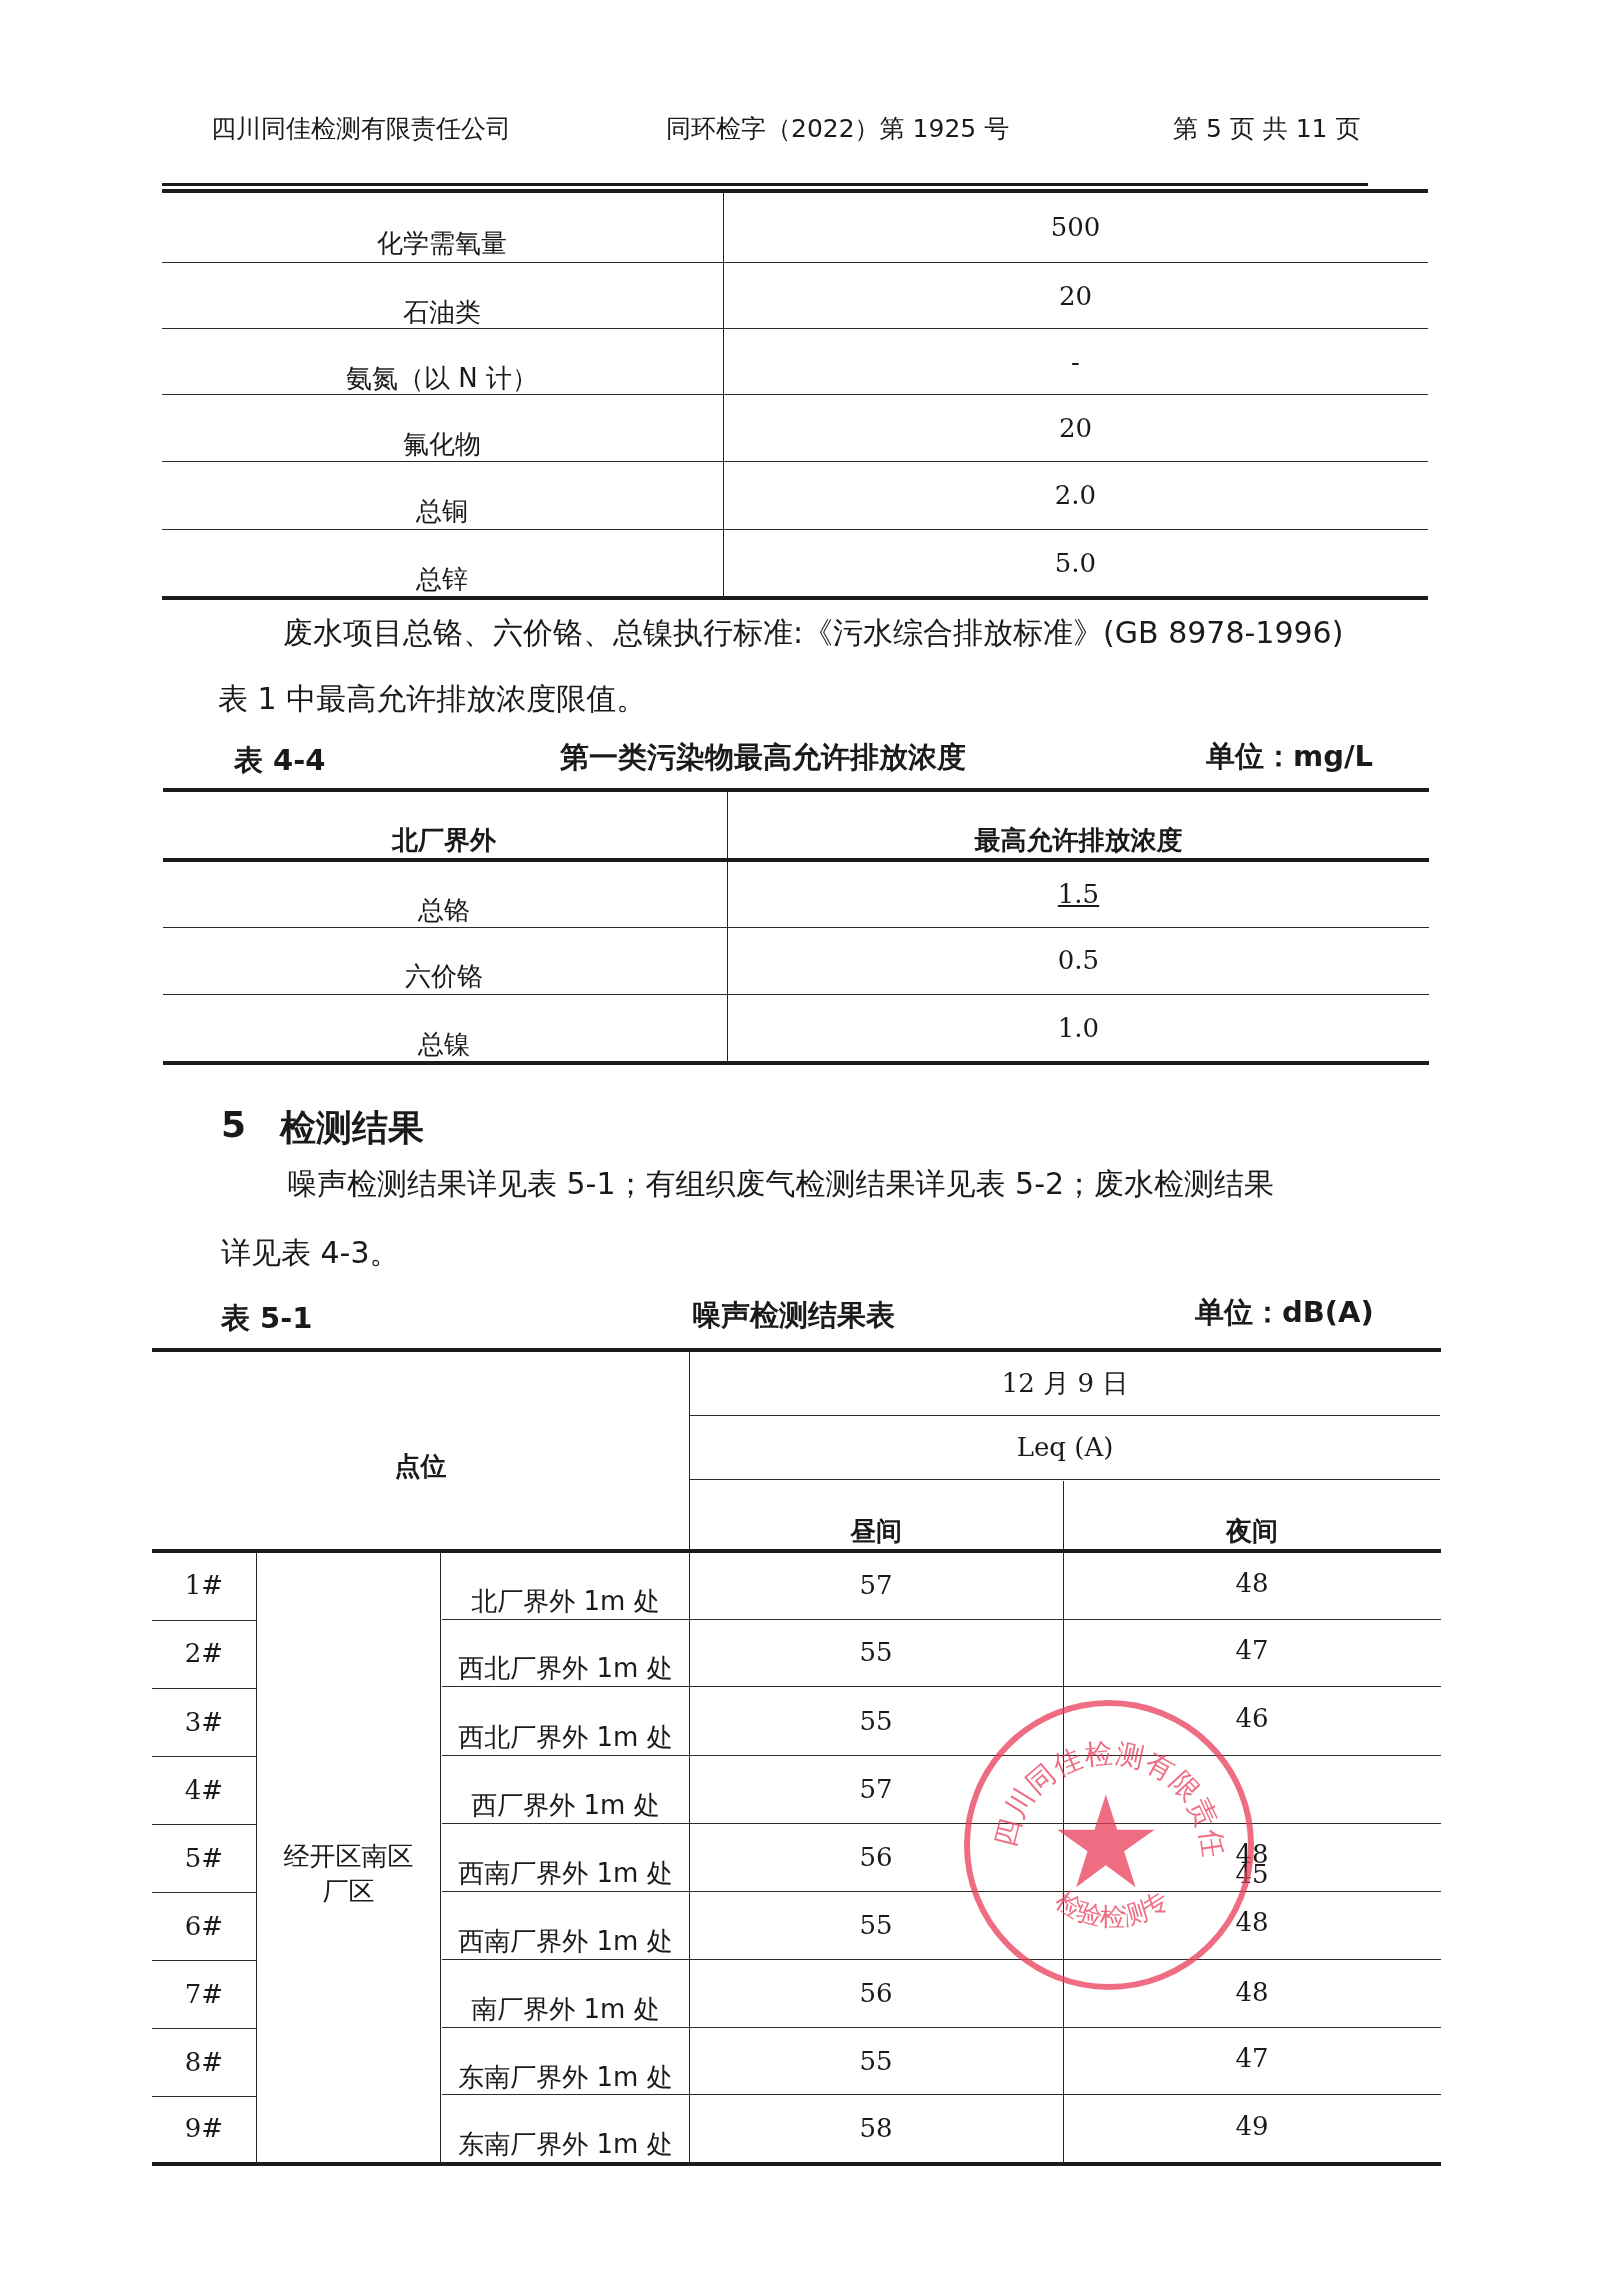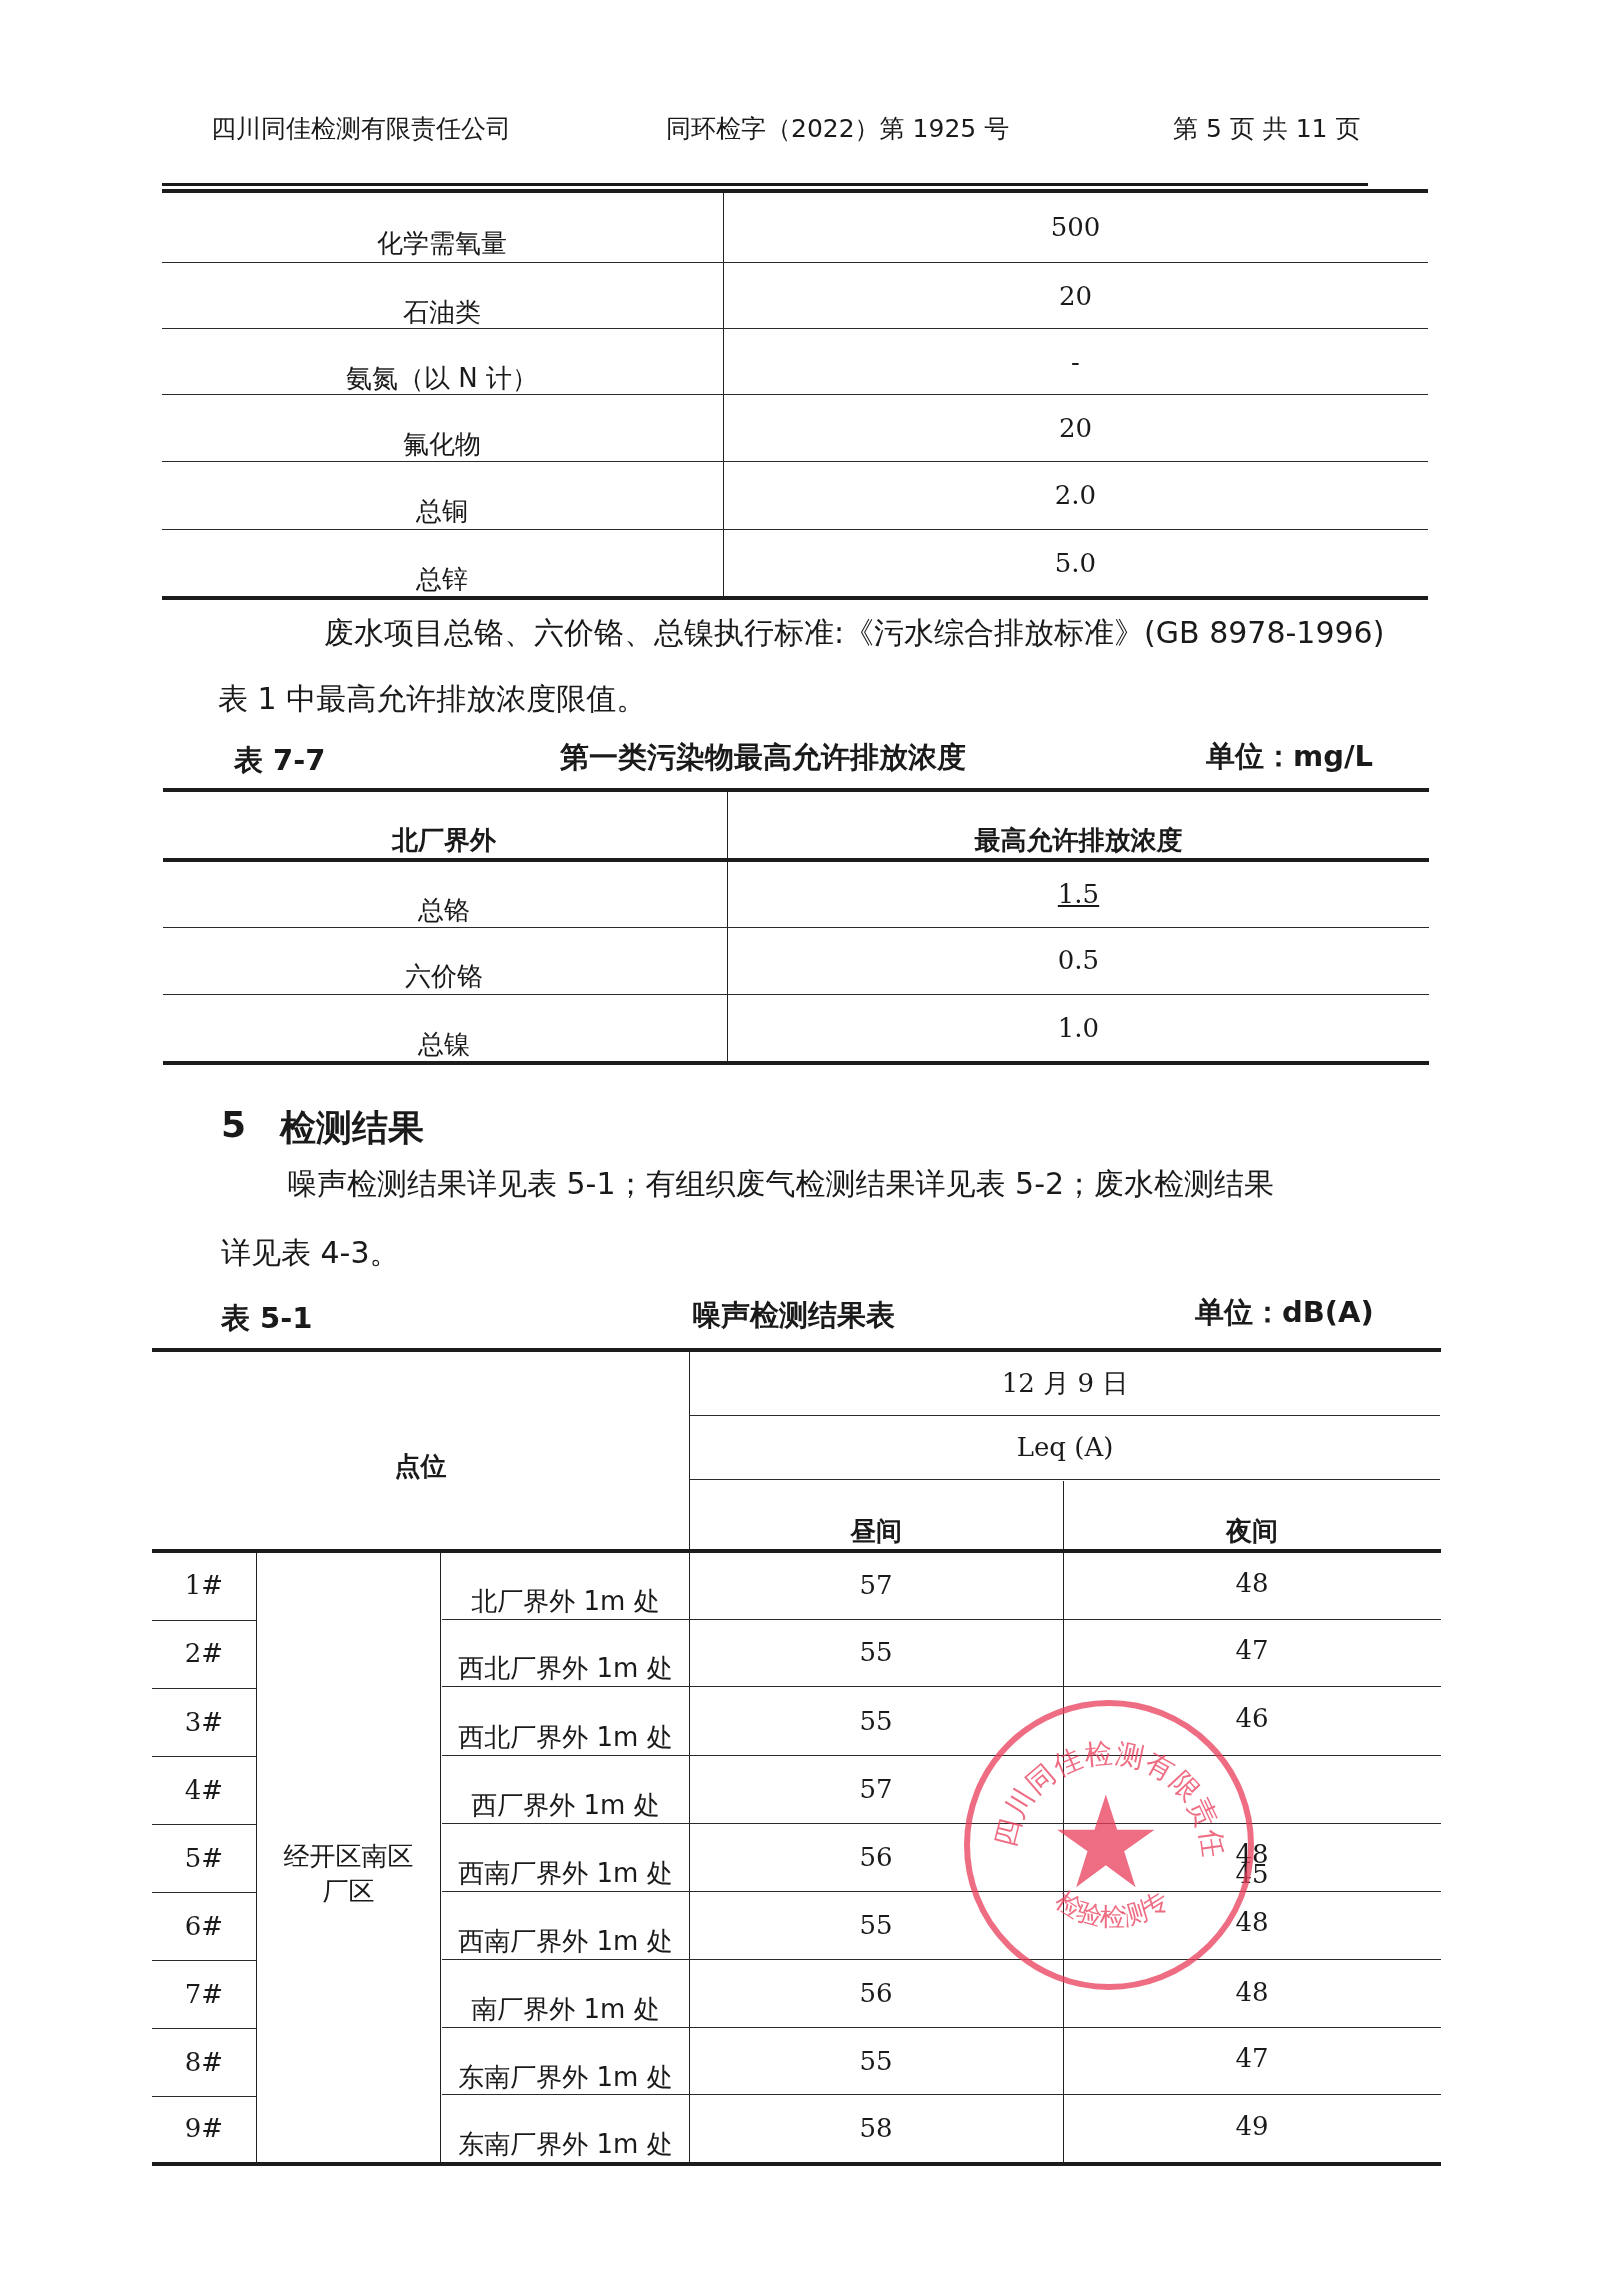--- a/index.html
+++ b/index.html
@@ -56,24 +56,24 @@
 
   <div class="cell sans" style="left:162px; width:560px; top:463px; height:66px;">总铜</div>
   <div class="cell" style="left:724px; width:703px; top:463px; height:66px;">2.0</div>
   <div class="abs thin" style="left:162px; width:1266px; top:529px;"></div>
 
   <div class="cell sans" style="left:162px; width:560px; top:530px; height:67px;">总锌</div>
   <div class="cell" style="left:724px; width:703px; top:530px; height:67px;">5.0</div>
   <div class="abs thick" style="left:162px; width:1266px; top:596px;"></div>
 </div>
 
-<div class="abs para" style="left:283px; top:613px;margin-left:41px;">废水项目总铬、六价铬、总镍执行标准:《污水综合排放标准》(GB 8978-1996)</div>
+<div class="abs para" style="left:283px; top:613px;">废水项目总铬、六价铬、总镍执行标准:《污水综合排放标准》(GB 8978-1996)</div>
 <div class="abs para" style="left:218px; top:679px;">表 1 中最高允许排放浓度限值。</div>
 
-<div class="abs cap" style="left:234px; top:741px;">表 7-7</div>
+<div class="abs cap" style="left:234px; top:741px;">表 4-4</div>
 <div class="abs cap" style="left:560px; top:738px;">第一类污染物最高允许排放浓度</div>
 <div class="abs cap" style="left:1206px; top:737px;">单位：mg/L</div>
 
 <div>
   <div class="abs thick" style="left:163px; width:1266px; top:788px;"></div>
   <div class="abs vline" style="left:727px; top:792px; height:272px;"></div>
 
   <div class="cell sans bold" style="left:163px; width:562px; top:792px; height:66px;">北厂界外</div>
   <div class="cell sans bold" style="left:728px; width:701px; top:792px; height:66px;">最高允许排放浓度</div>
   <div class="abs thick" style="left:163px; width:1266px; top:858px;"></div>

